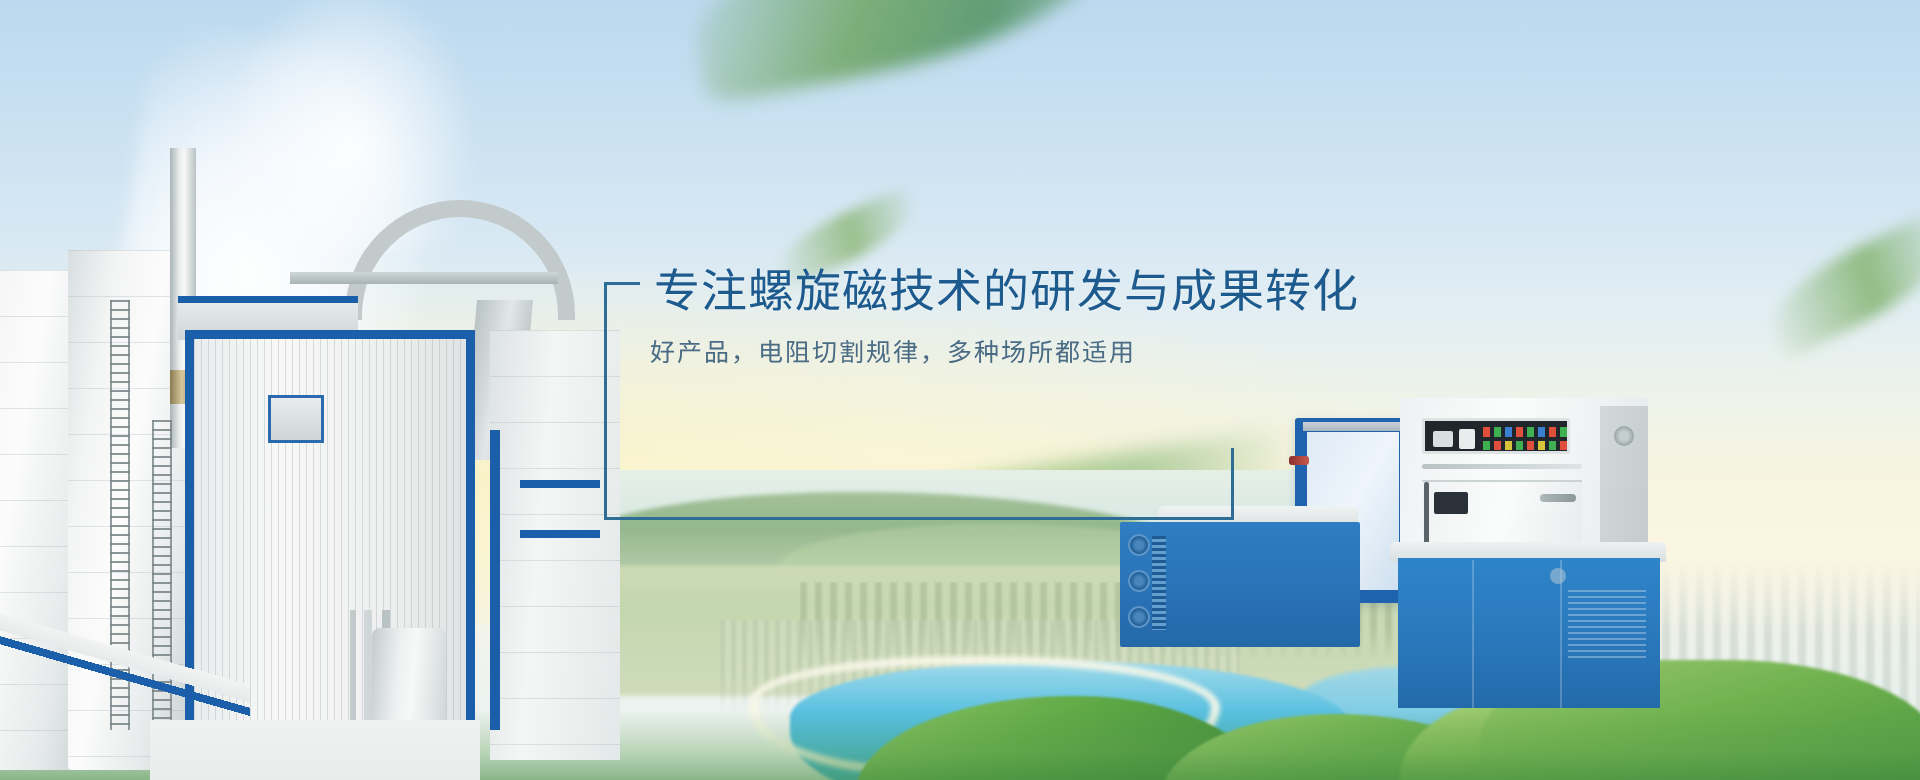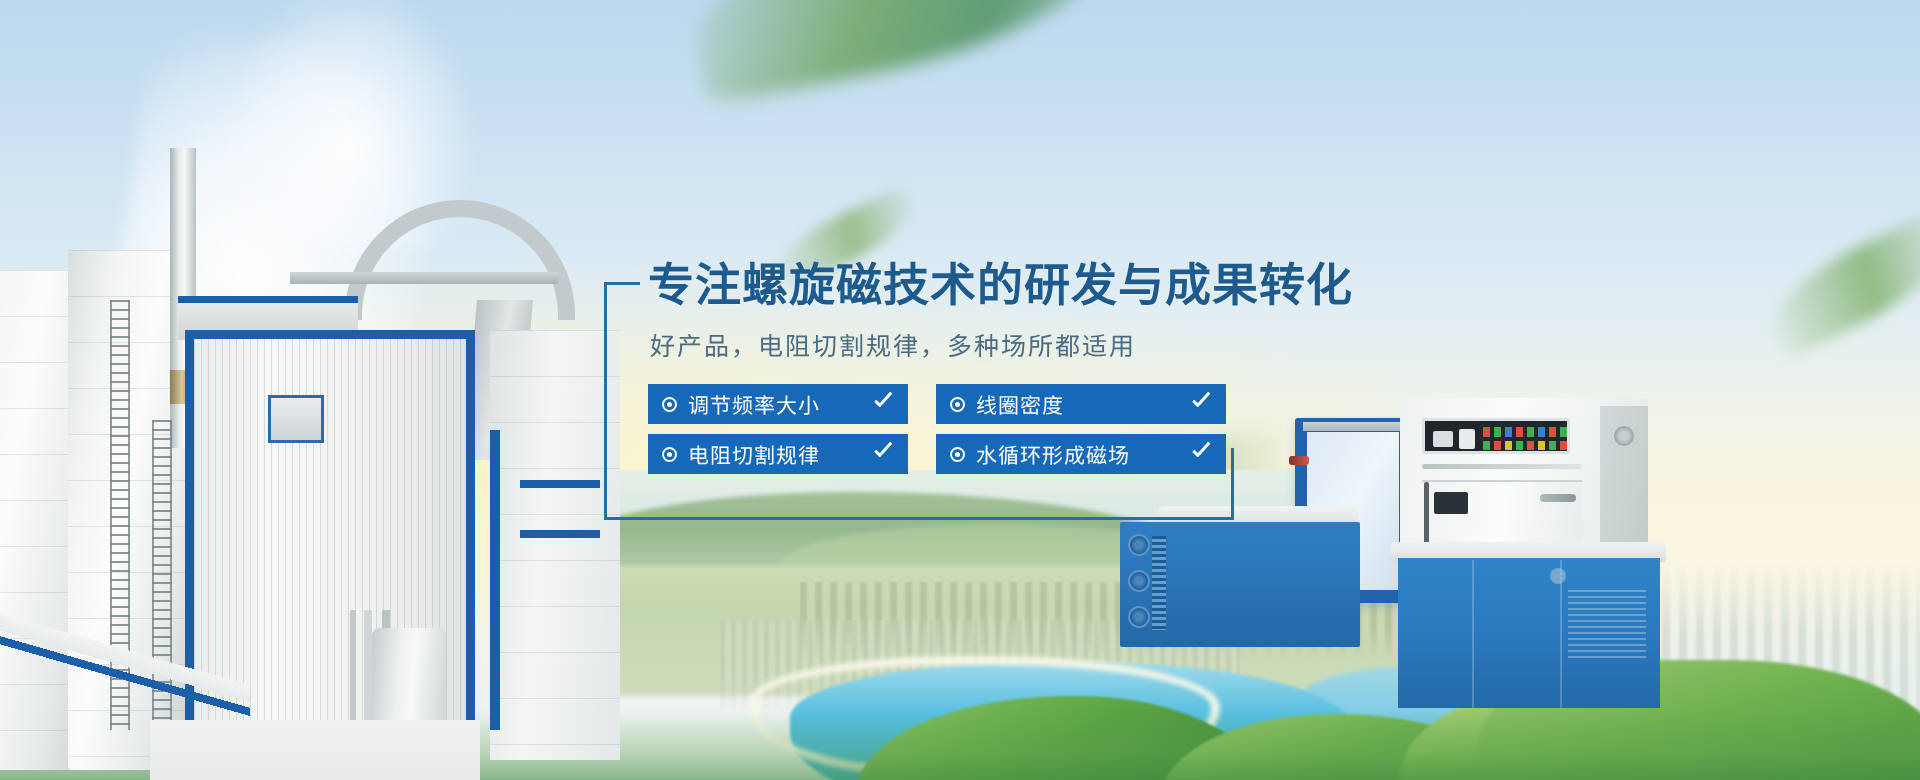--- a/index.html
+++ b/index.html
@@ -345,23 +345,23 @@
 
   
   .frame{position:absolute;left:604px;top:282px;width:630px;height:238px;pointer-events:none;}
   .frame-v{position:absolute;left:0;top:0;width:3px;height:238px;background:#2e6e96;}
   .frame-stub{position:absolute;left:0;top:0;width:36px;height:3px;background:#2e6e96;}
   .frame-h{position:absolute;left:0;bottom:0;width:630px;height:3px;background:#2e6e96;}
   .frame-vr{position:absolute;right:0;bottom:0;width:3px;height:72px;background:#2e6e96;}
 
   .textblock{position:absolute;left:648px;top:258px;width:760px;}
   .headline{
-    margin:0;
+    margin:6px;
     font-size:46px;
-    font-weight:bold;
+    font-weight:normal;
     letter-spacing:1px;
     color:#1d5b8f;
     line-height:1.18;
     white-space:nowrap;
     text-shadow:0 1px 2px rgba(255,255,255,.55);
   }
   .subhead{
     margin:14px 0 0 2px;
     font-size:25px;
     color:#4a6b84;
@@ -541,37 +541,15 @@
     <div class="frame-stub"></div>
     <div class="frame-v"></div>
     <div class="frame-h"></div>
     <div class="frame-vr"></div>
   </div>
 
   <div class="textblock">
     <h1 class="headline">专注螺旋磁技术的研发与成果转化</h1>
     <p class="subhead">好产品，电阻切割规律，多种场所都适用</p>
 
-    <div class="badges">
-      <div class="badge">
-        <span class="badge-bullet"></span>
-        <span class="badge-label">调节频率大小</span>
-        <span class="badge-check"></span>
-      </div>
-      <div class="badge">
-        <span class="badge-bullet"></span>
-        <span class="badge-label">线圈密度</span>
-        <span class="badge-check"></span>
-      </div>
-      <div class="badge">
-        <span class="badge-bullet"></span>
-        <span class="badge-label">电阻切割规律</span>
-        <span class="badge-check"></span>
-      </div>
-      <div class="badge">
-        <span class="badge-bullet"></span>
-        <span class="badge-label">水循环形成磁场</span>
-        <span class="badge-check"></span>
-      </div>
-    </div>
   </div>
 
 </div>
 
 </body></html>

